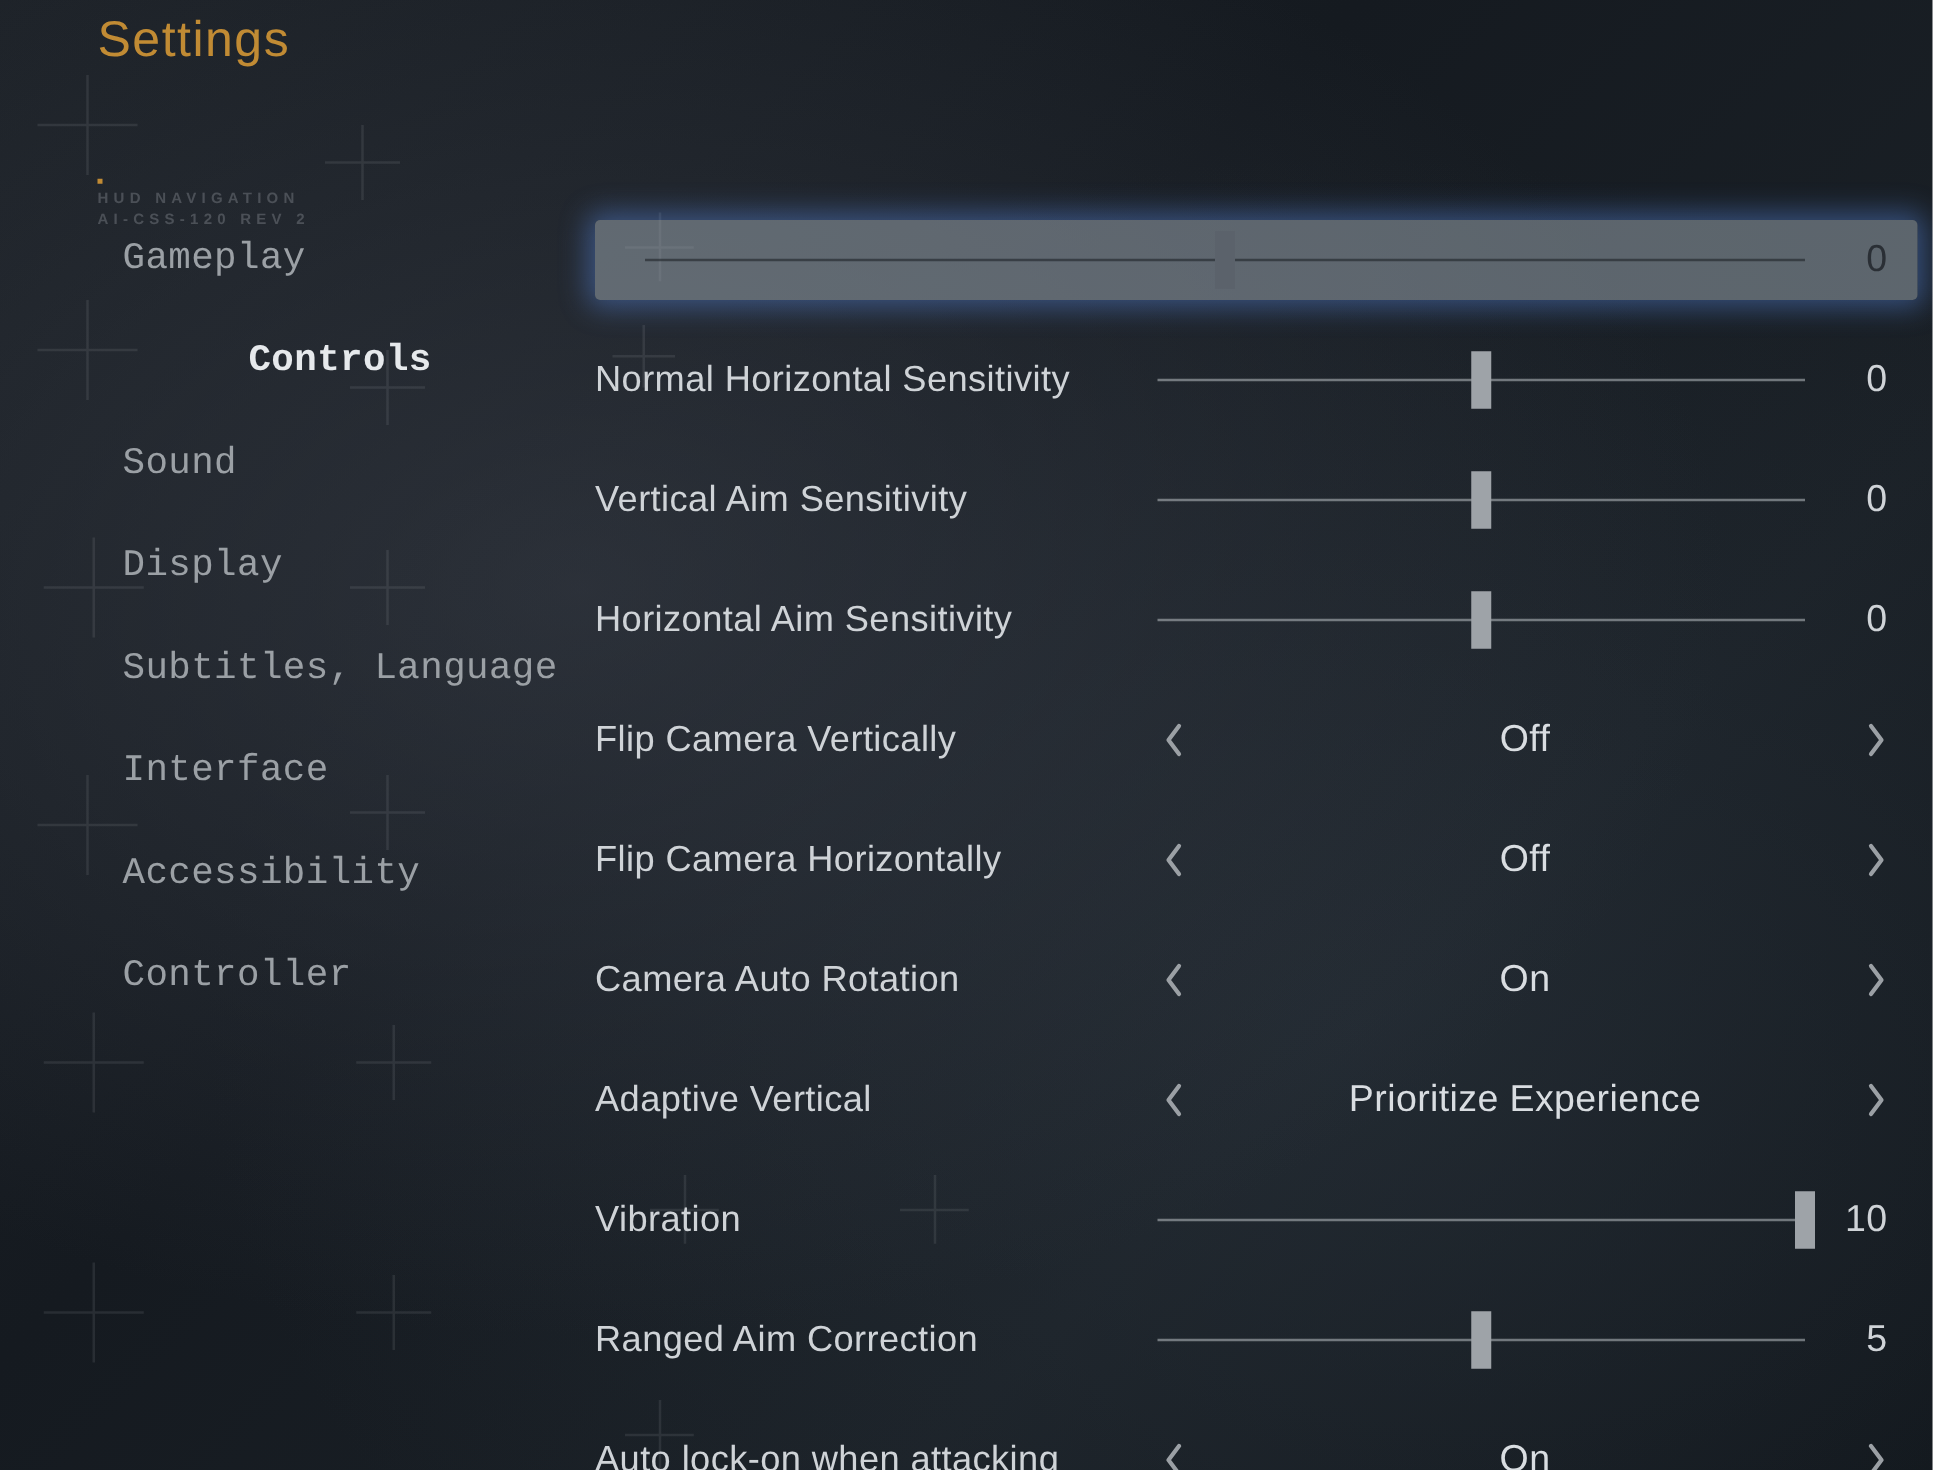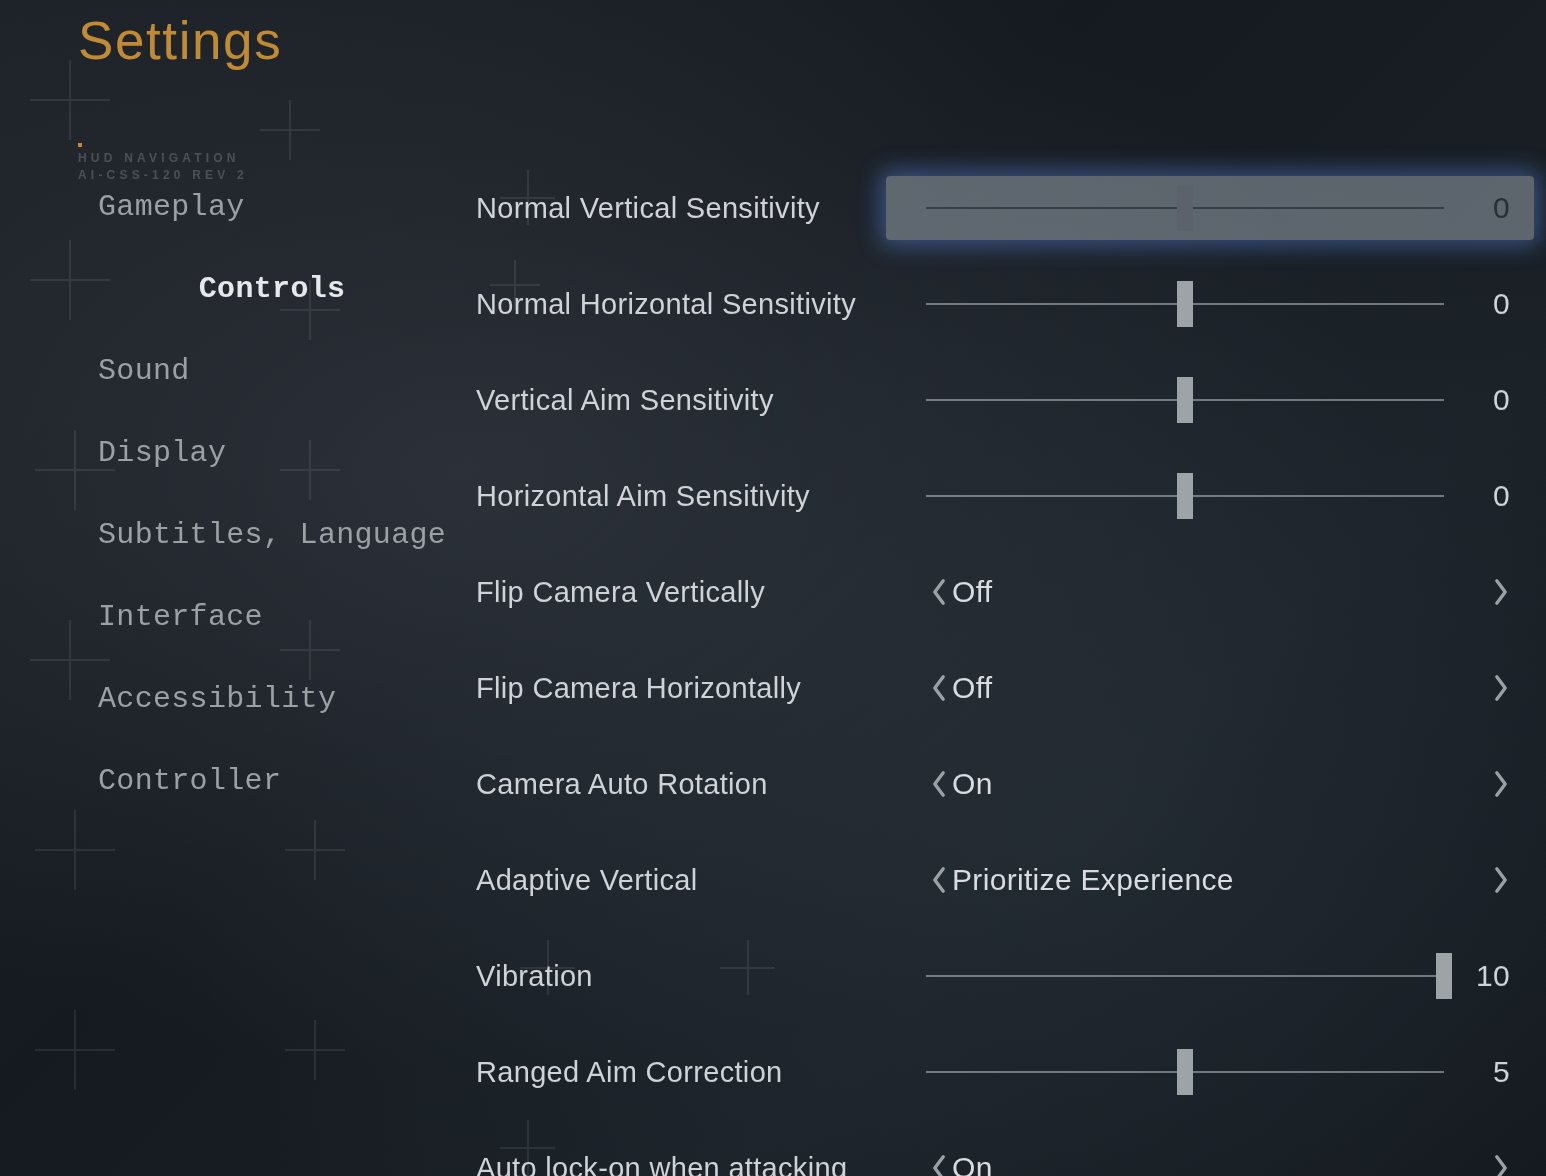--- a/index.html
+++ b/index.html
@@ -26,21 +26,21 @@
     content:"";
     position:absolute;
     background: #cfd3d7;
   }
   .cross::before { left:50%; top:0; width:2px; height:100%; transform:translateX(-50%); }
   .cross::after  { top:50%; left:0; height:2px; width:100%; transform:translateY(-50%); }
 
   .page-title {
     position: absolute;
     top: 10px; left: 78px;
-    font-size: 53px;
+    font-size: 40px;
     color: #c18b34;
     font-weight: 400;
     letter-spacing: 0.03em;
   }
 
   .hud-label {
     position:absolute;
     top: 150px; left: 78px;
     font-size: 12px;
     letter-spacing: 0.35em;
@@ -148,21 +148,21 @@
   .select-arrow {
     width: 26px; height: 26px;
     display:flex; align-items:center; justify-content:center;
     cursor:pointer;
     color: #9ba0a5;
   }
   .select-arrow svg { width:18px; height:28px; }
   .select-value {
     font-size: 30px;
     color: #d9dde1;
-    text-align:left;
+    text-align:center;
     flex:1;
   }
 </style>
 </head>
 <body>
 
 <div class="bg-crosses">
   <div class="cross" style="top:60px; left:30px;"></div>
   <div class="cross" style="top:100px; left:260px; width:60px;height:60px;"></div>
   <div class="cross" style="top:240px; left:30px;"></div>
@@ -194,21 +194,20 @@
     <div class="sidebar-item">Sound</div>
     <div class="sidebar-item">Display</div>
     <div class="sidebar-item">Subtitles, Language</div>
     <div class="sidebar-item">Interface</div>
     <div class="sidebar-item">Accessibility</div>
     <div class="sidebar-item">Controller</div>
   </nav>
 
 <div class="options" id="options">
     <div class="row focused">
-      <div class="row-label">Normal Vertical Sensitivity</div>
       <div class="row-control">
         <div class="slider-track">
           <div class="slider-thumb" style="left: 50%;"></div>
         </div>
         <div class="slider-value">0</div>
       </div>
     </div>
     <div class="row">
       <div class="row-label">Normal Horizontal Sensitivity</div>
       <div class="row-control">

